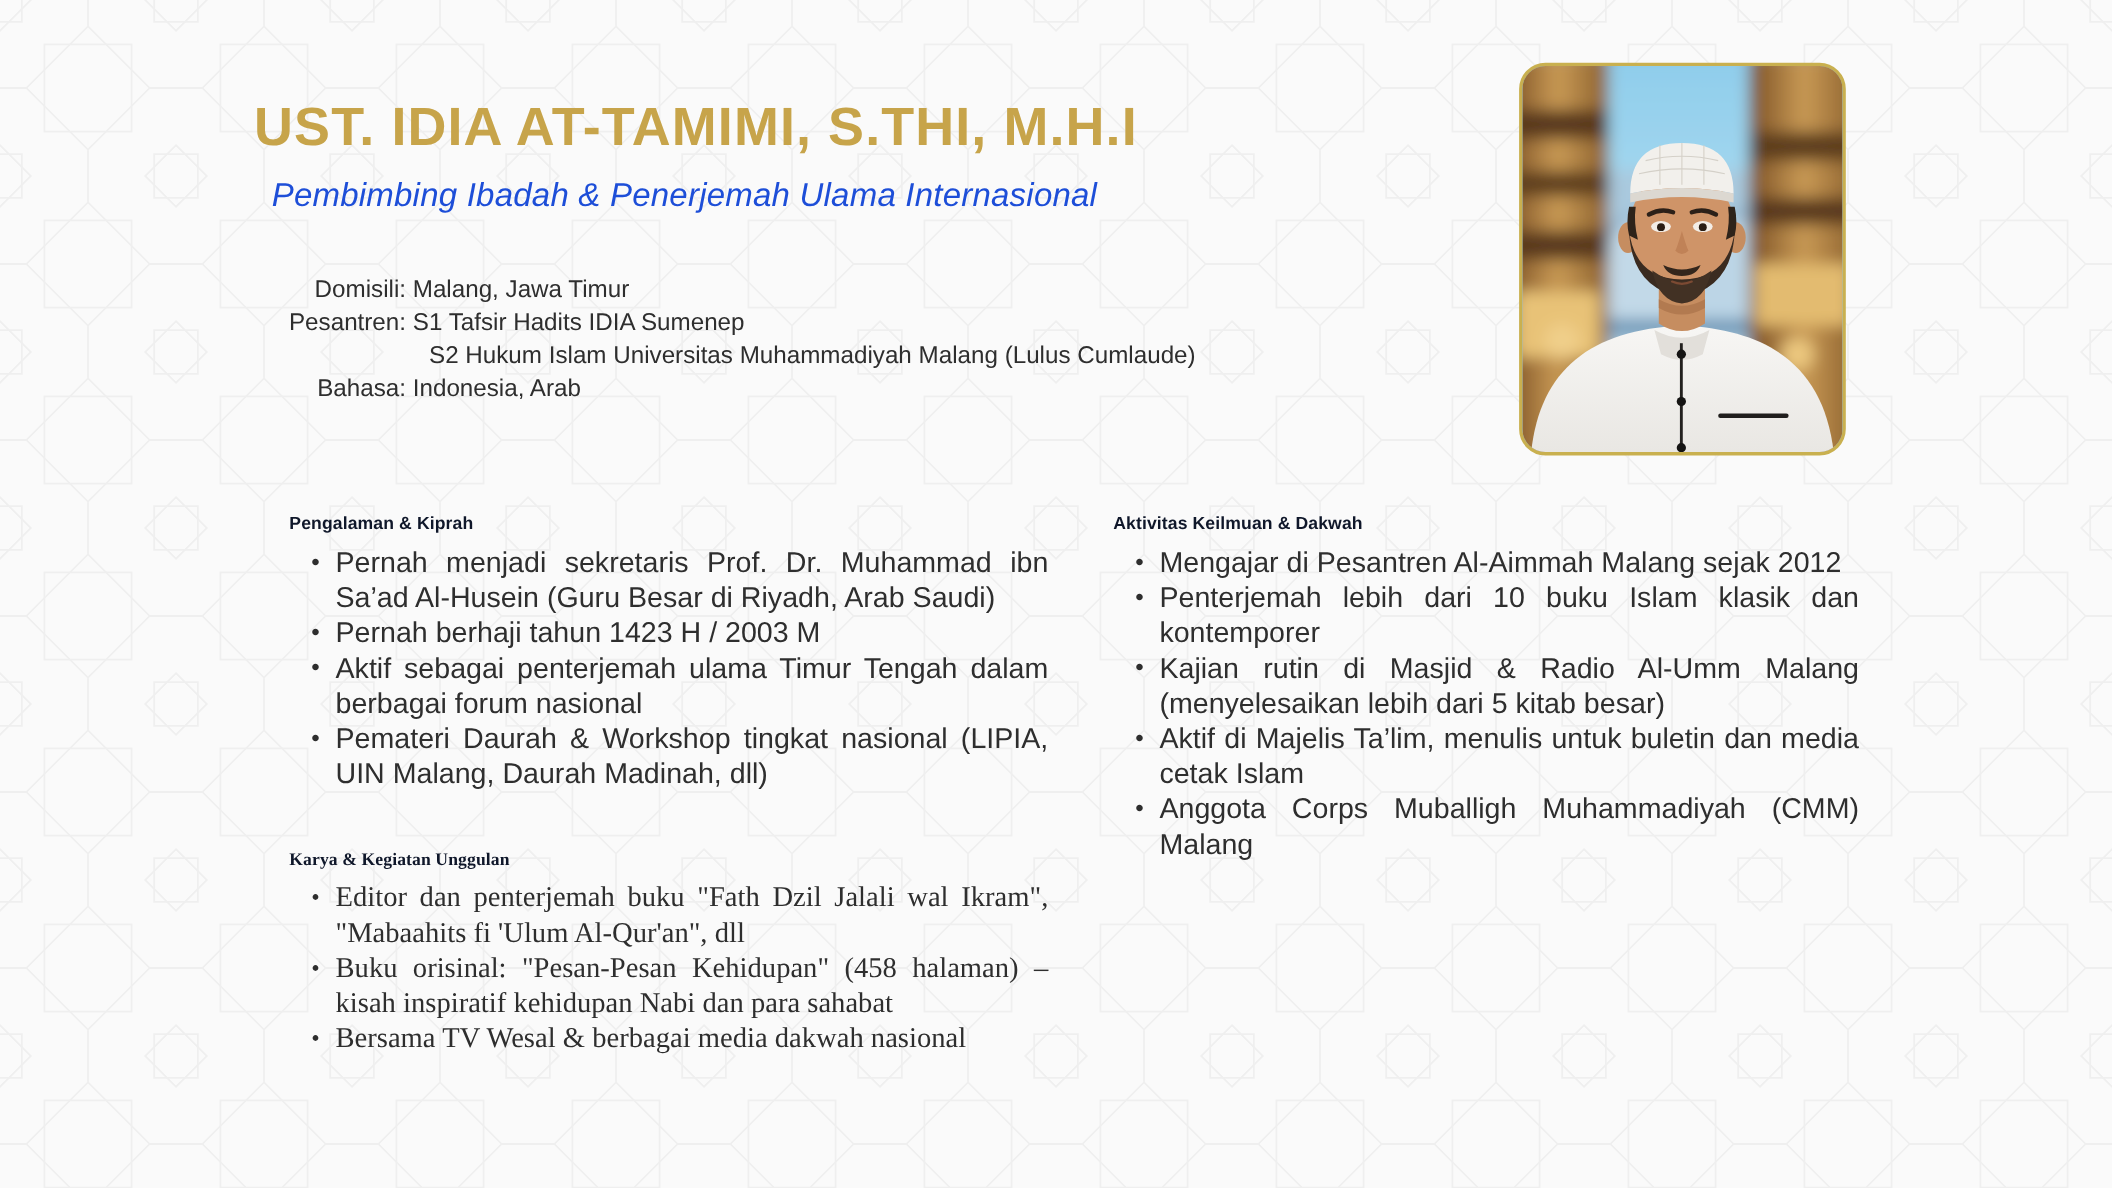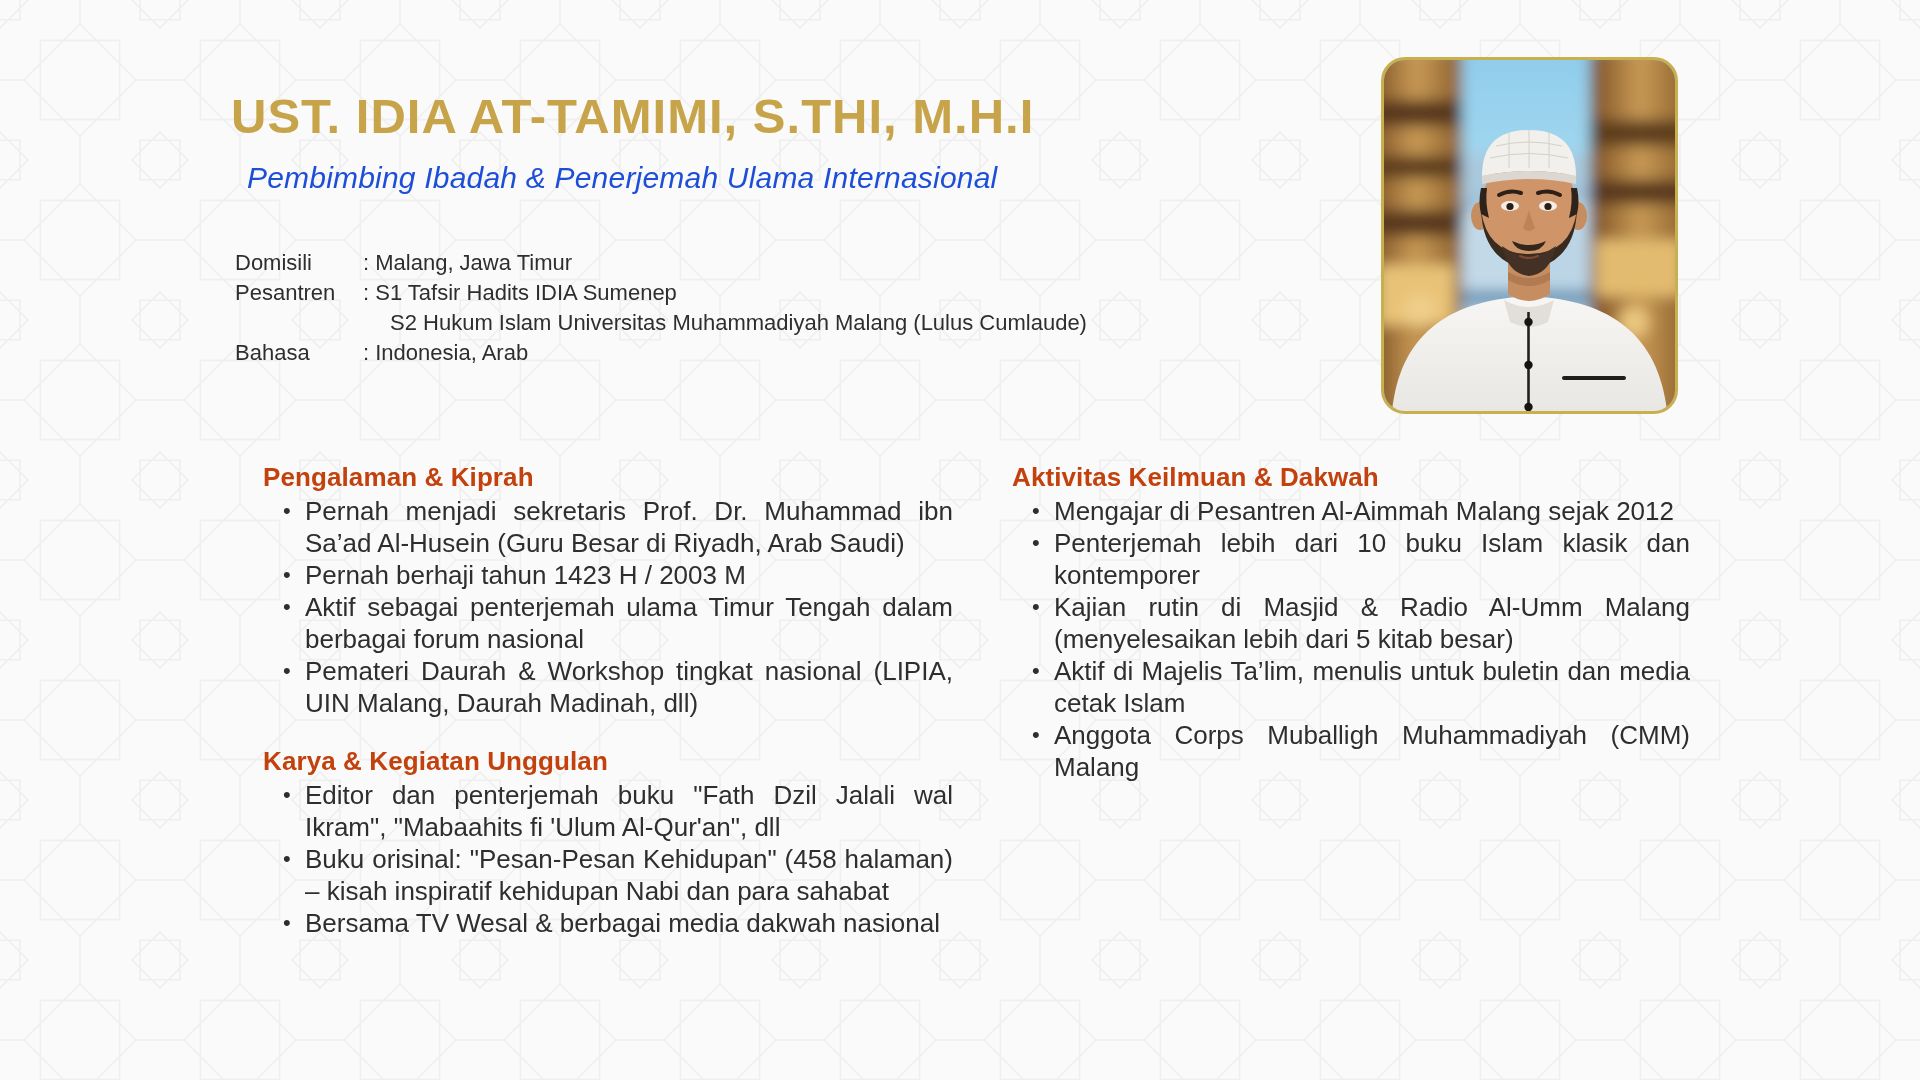--- a/index.html
+++ b/index.html
@@ -20,48 +20,48 @@
     color:#c7a44a;line-height:1;white-space:nowrap;
   }
   .page-subtitle{
     position:absolute;left:247px;top:163px;
     font-size:30px;font-style:italic;line-height:30px;
     color:#1d4ed8;white-space:nowrap;letter-spacing:.2px;
   }
 
   .info-block{position:absolute;left:235px;top:248px;font-size:22px;line-height:30px;}
   .info-row{display:flex;}
-  .info-row .label{width:128px;flex:0 0 128px;}
+  .info-row .label{width:128px;flex:0 0 128px;text-align:right;}
   .info-row .value{white-space:nowrap;}
   .info-row:nth-child(3) .value{padding-left:27px;}
 
   .photo-frame{
     position:absolute;left:1381px;top:57px;width:291px;height:351px;
     border:3px solid #c9b04f;border-radius:24px;overflow:hidden;
     background:#9cc4dd;box-sizing:content-box;
   }
   .photo-frame svg{display:block;width:100%;height:100%;}
 
   .col{position:absolute;top:462px;}
   .col-left{left:263px;width:690px;}
   .col-right{left:1012px;width:678px;}
   .section h3{
-    margin:0;font-size:26px;font-weight:bold;color:#c2410c;
+    margin:0;font-size:16px;font-weight:bold;color:#0f172a;
     line-height:30px;letter-spacing:.1px;
   }
   .section ul{
     margin:3px 0 0 0;padding:0 0 0 42px;list-style:none;
     font-size:26px;line-height:32px;text-align:justify;color:#2e2e2e;
   }
   .section li{position:relative;}
   .section li::before{
     content:"\2022";position:absolute;left:-22px;top:0;
     font-size:22px;color:#2e2e2e;
   }
-  .section + .section{margin-top:27px;}
+  .section + .section{margin-top:48px;font-family:Liberation Serif, serif;}
 </style>
 </head>
 <body>
 
 <div class="stage">
 
   <svg class="bg-pattern" width="1920" height="1080" xmlns="http://www.w3.org/2000/svg">
     <defs>
       <pattern id="khatam" width="160" height="160" patternUnits="userSpaceOnUse">
         <g fill="none" stroke="#efefef" stroke-width="1.6">

